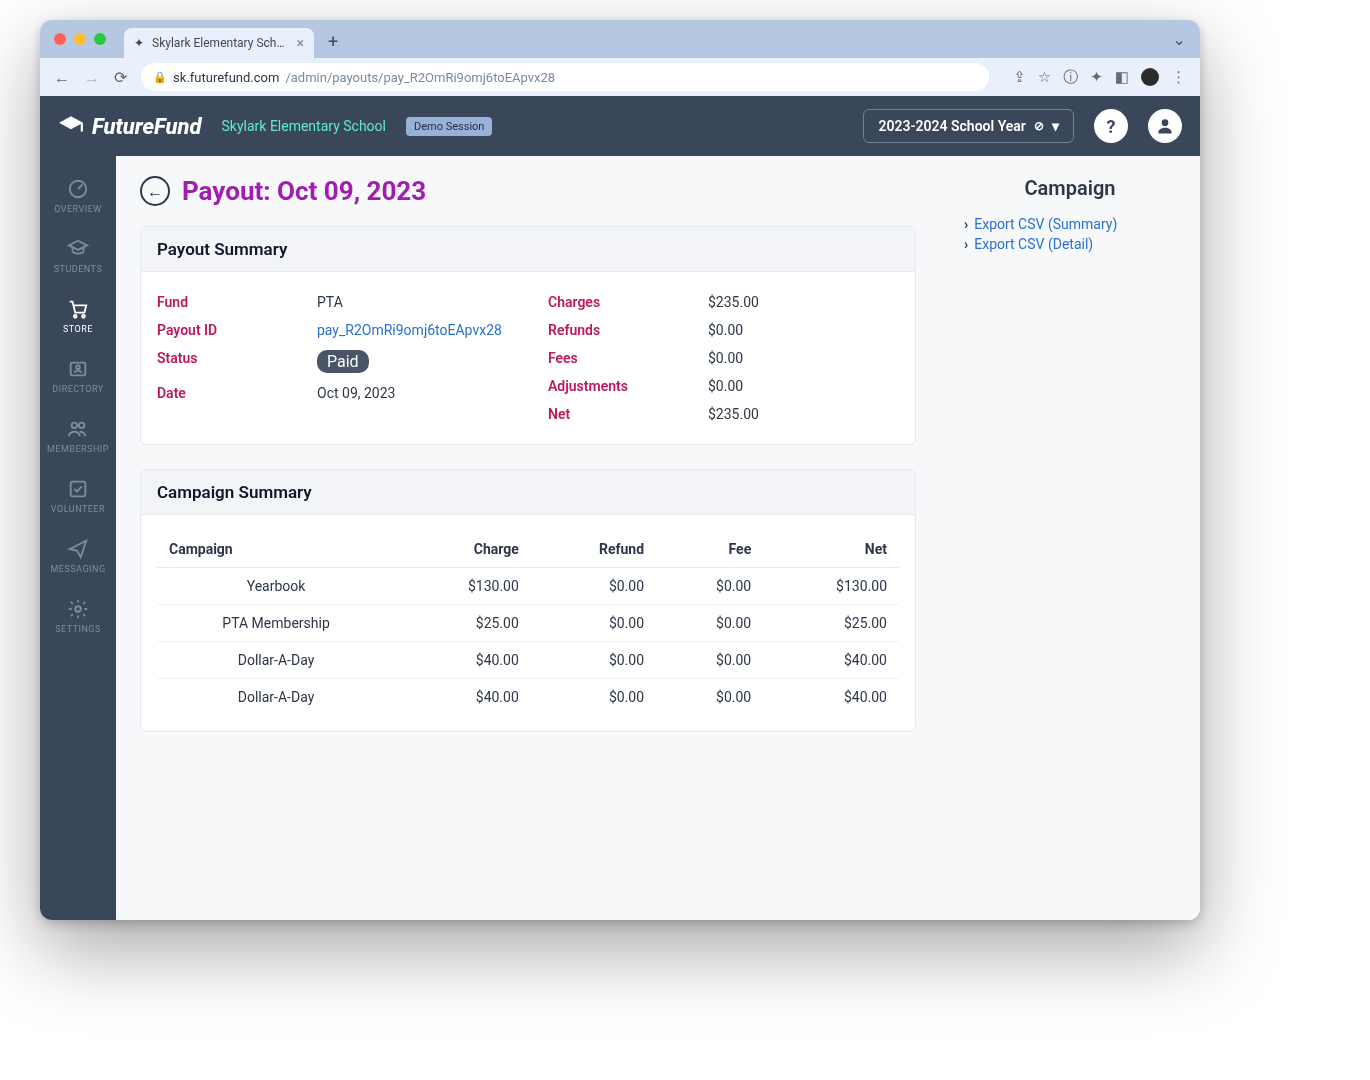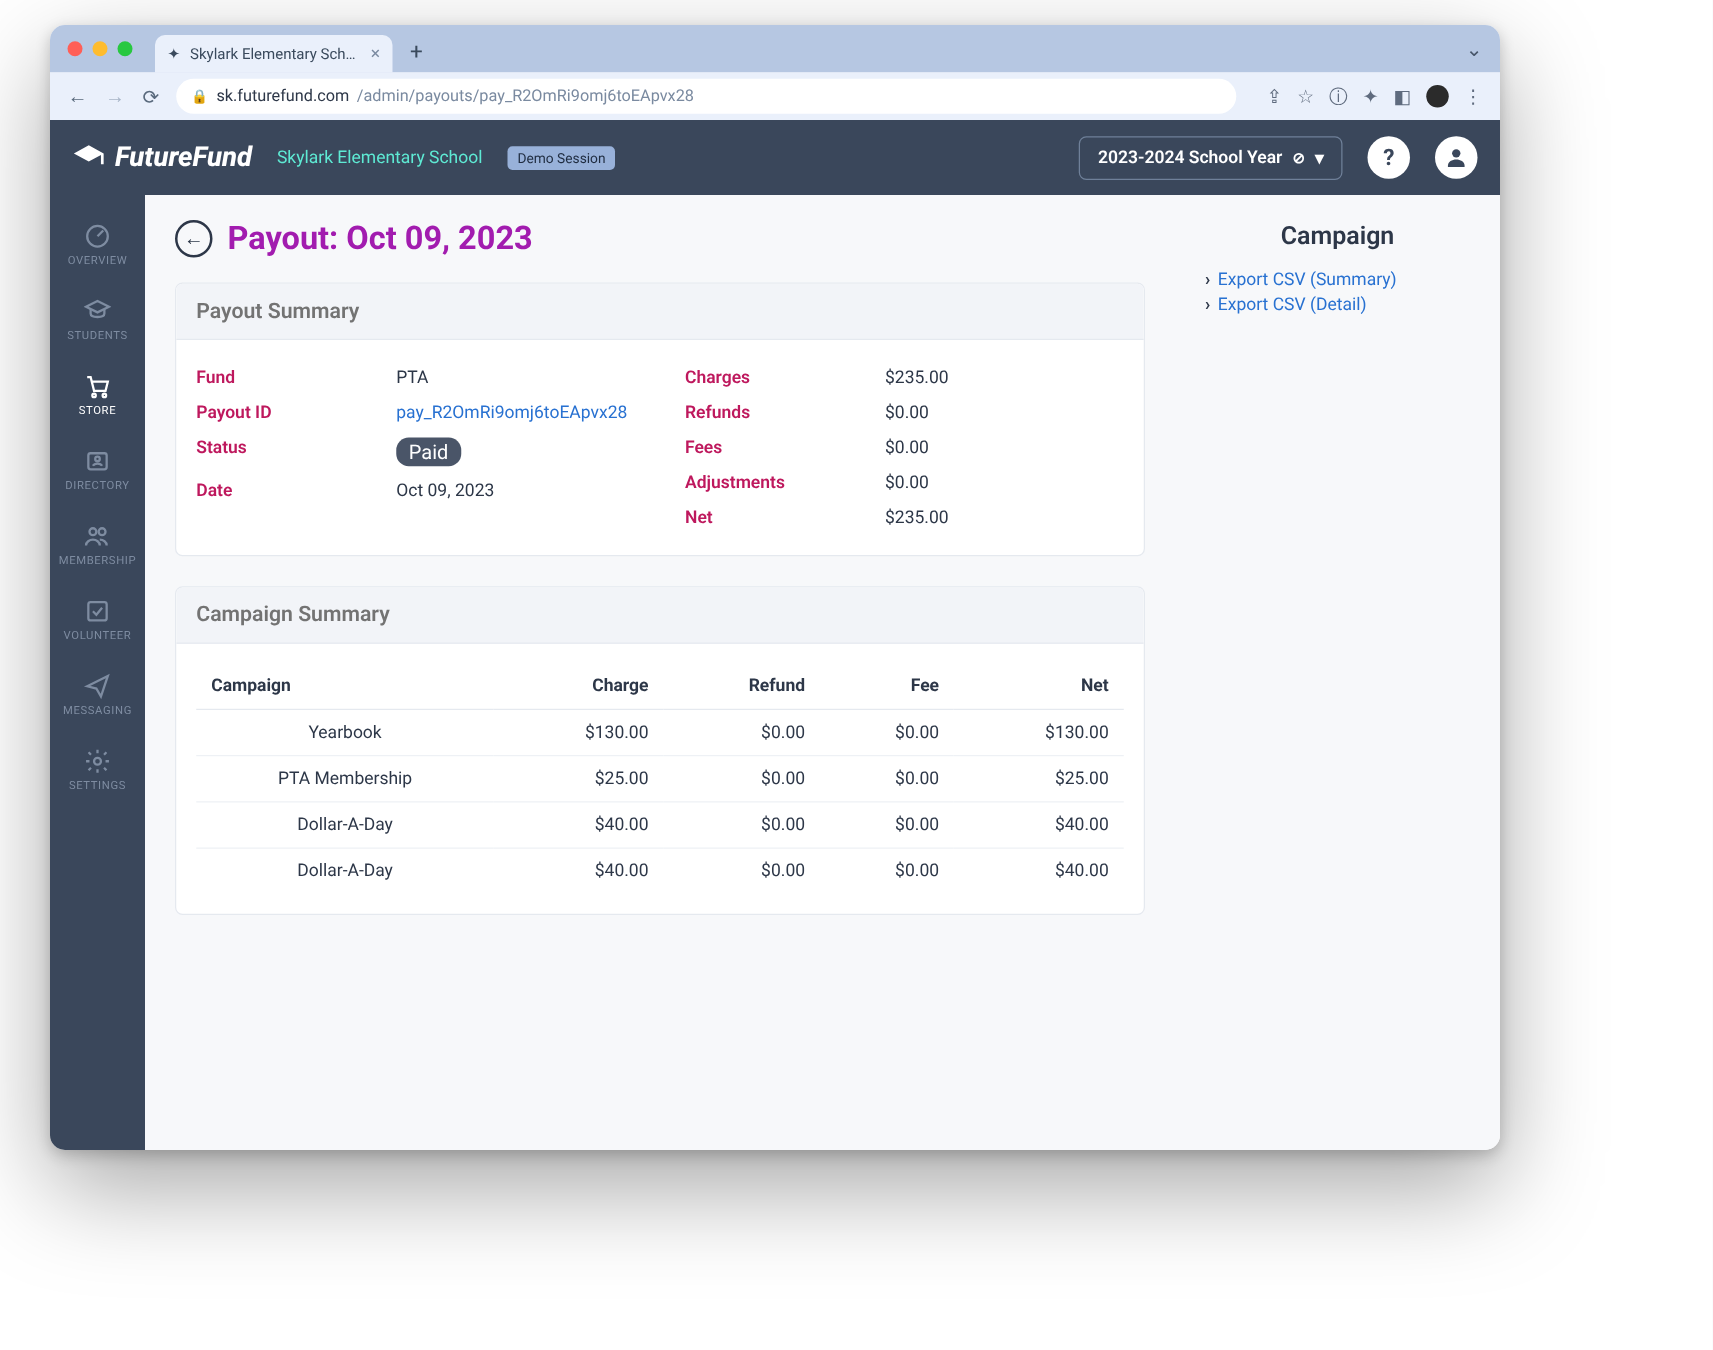--- a/index.html
+++ b/index.html
@@ -116,21 +116,21 @@
   cursor:pointer;
 }
 .page-title{font-size:26px;font-weight:700;color:#a21caf;}
 
 .card{
   background:#fff;border:1px solid #e5e9ef;border-radius:6px;
   margin-bottom:24px;overflow:hidden;
 }
 .card-header{
   background:#f2f4f8;border-bottom:1px solid #e5e9ef;
-  padding:12px 16px;font-size:17px;font-weight:600;color:#737373;
+  padding:12px 16px;font-size:17px;font-weight:600;color:#0f172a;
 }
 .card-body{padding:16px;}
 
 .summary-grid{display:flex;gap:40px;}
 .summary-col{flex:1;}
 .summary-row{display:flex;padding:6px 0;font-size:14px;}
 .summary-label{width:160px;color:#be185d;font-weight:600;}
 .summary-value{color:#2d3748;}
 .summary-value.link{color:#2871d1;cursor:pointer;}
 .status-badge{

